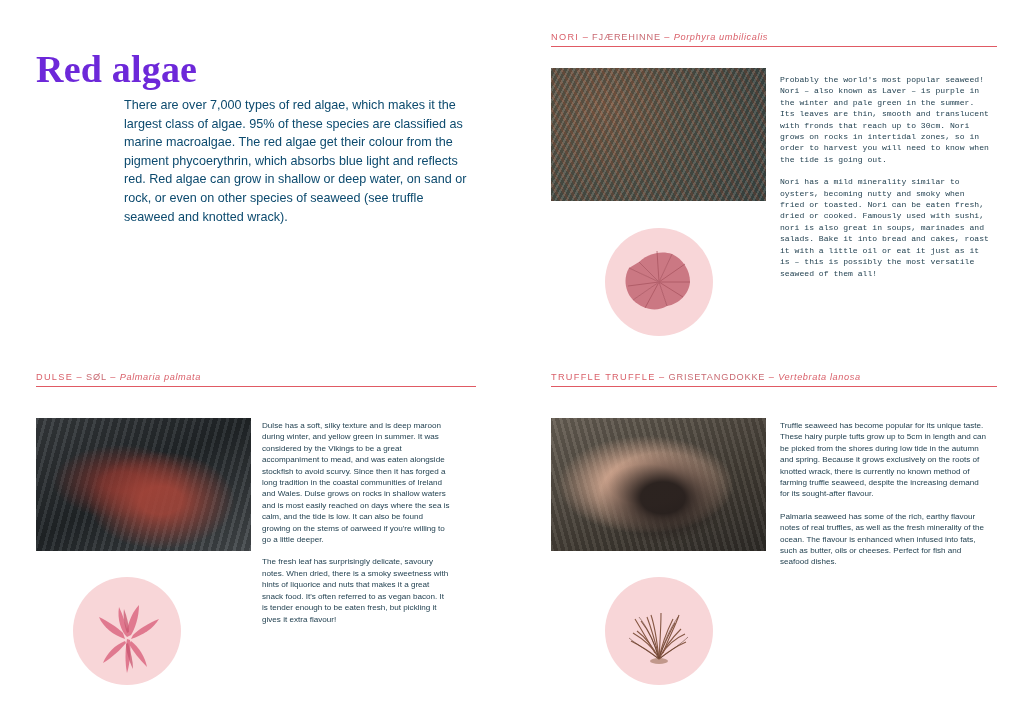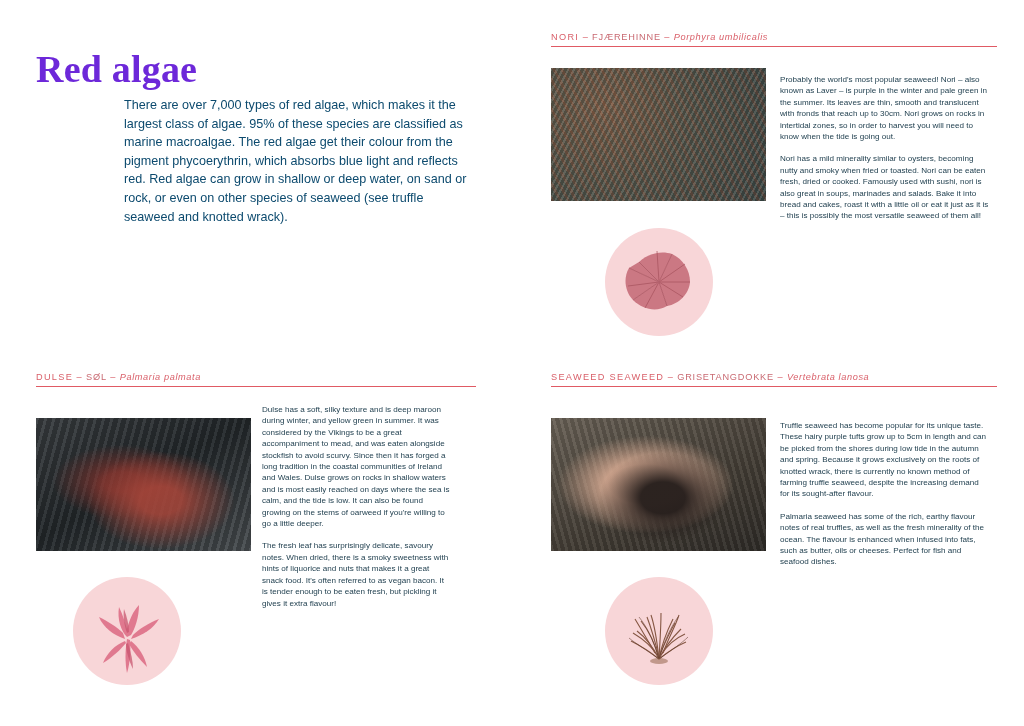--- a/index.html
+++ b/index.html
@@ -177,21 +177,21 @@
           <path d="M0,0 L-14,26"></path>
             <path d="M0,0 L24,15"></path>
             <path d="M0,0 L26,-18"></path>
           <path d="M0,0 L-2,-31"></path>
             <path d="M0,0 L-31,4"></path>
         </g>
       </g>
     </svg>
   </div>
 
-  <div class="body-text" style="position:absolute; left:780px; top:74px; width:212px;">
+  <div class="body-text" style="position:absolute; left:780px; top:74px; width:212px;font-family:Liberation Mono, monospace;">
     <p>Probably the world's most popular seaweed! Nori – also known as Laver – is purple in the winter and pale green in the summer. Its leaves are thin, smooth and translucent with fronds that reach up to 30cm. Nori grows on rocks in intertidal zones, so in order to harvest you will need to know when the tide is going out.</p>
     <p>Nori has a mild minerality similar to oysters, becoming nutty and smoky when fried or toasted. Nori can be eaten fresh, dried or cooked. Famously used with sushi, nori is also great in soups, marinades and salads. Bake it into bread and cakes, roast it with a little oil or eat it just as it is – this is possibly the most versatile seaweed of them all!</p>
   </div>
 
   <div class="section" style="left:36px; top:372px; width:440px;">
     <div class="sec-head">
       <span class="nm">DULSE</span>
       <span class="dash">–</span>
       <span class="alt">SØL</span>
       <span class="dash">–</span>
@@ -214,28 +214,28 @@
         <path d="M4,4 C12,10 18,20 20,30 C12,22 6,14 2,7 Z"></path>
         <path d="M0,2 C-2,14 -2,26 0,36 C3,26 4,14 3,3 Z"></path>
       </g>
       <g transform="translate(54,60)" fill="#c9566f" opacity="0.75">
         <path d="M0,-4 C-3,-12 -4,-22 -3,-28 C0,-20 2,-12 2,-5 Z"></path>
         <path d="M1,6 C4,16 6,24 6,32 C2,24 -1,14 -1,7 Z"></path>
       </g>
     </svg>
   </div>
 
-  <div class="body-text" style="position:absolute; left:262px; top:404px; width:190px;">
+  <div class="body-text" style="position:absolute; left:262px; top:420px; width:190px;">
     <p>Dulse has a soft, silky texture and is deep maroon during winter, and yellow green in summer. It was considered by the Vikings to be a great accompaniment to mead, and was eaten alongside stockfish to avoid scurvy. Since then it has forged a long tradition in the coastal communities of Ireland and Wales. Dulse grows on rocks in shallow waters and is most easily reached on days where the sea is calm, and the tide is low. It can also be found growing on the stems of oarweed if you're willing to go a little deeper.</p>
     <p>The fresh leaf has surprisingly delicate, savoury notes. When dried, there is a smoky sweetness with hints of liquorice and nuts that makes it a great snack food. It's often referred to as vegan bacon. It is tender enough to be eaten fresh, but pickling it gives it extra flavour!</p>
   </div>
 
   <div class="section" style="left:551px; top:372px; width:446px;">
     <div class="sec-head">
-      <span class="nm">SEAWEED SEAWEED</span>
+      <span class="nm">TRUFFLE TRUFFLE</span>
       <span class="dash">–</span>
       <span class="alt">GRISETANGDOKKE</span>
       <span class="dash">–</span>
       <span class="lat">Vertebrata lanosa</span>
     </div>
     <div class="rule"></div>
   </div>
 
   <div class="photo" style="left:551px; top:418px; width:215px; height:133px;">
     <div class="ph ph-truffle"></div>

